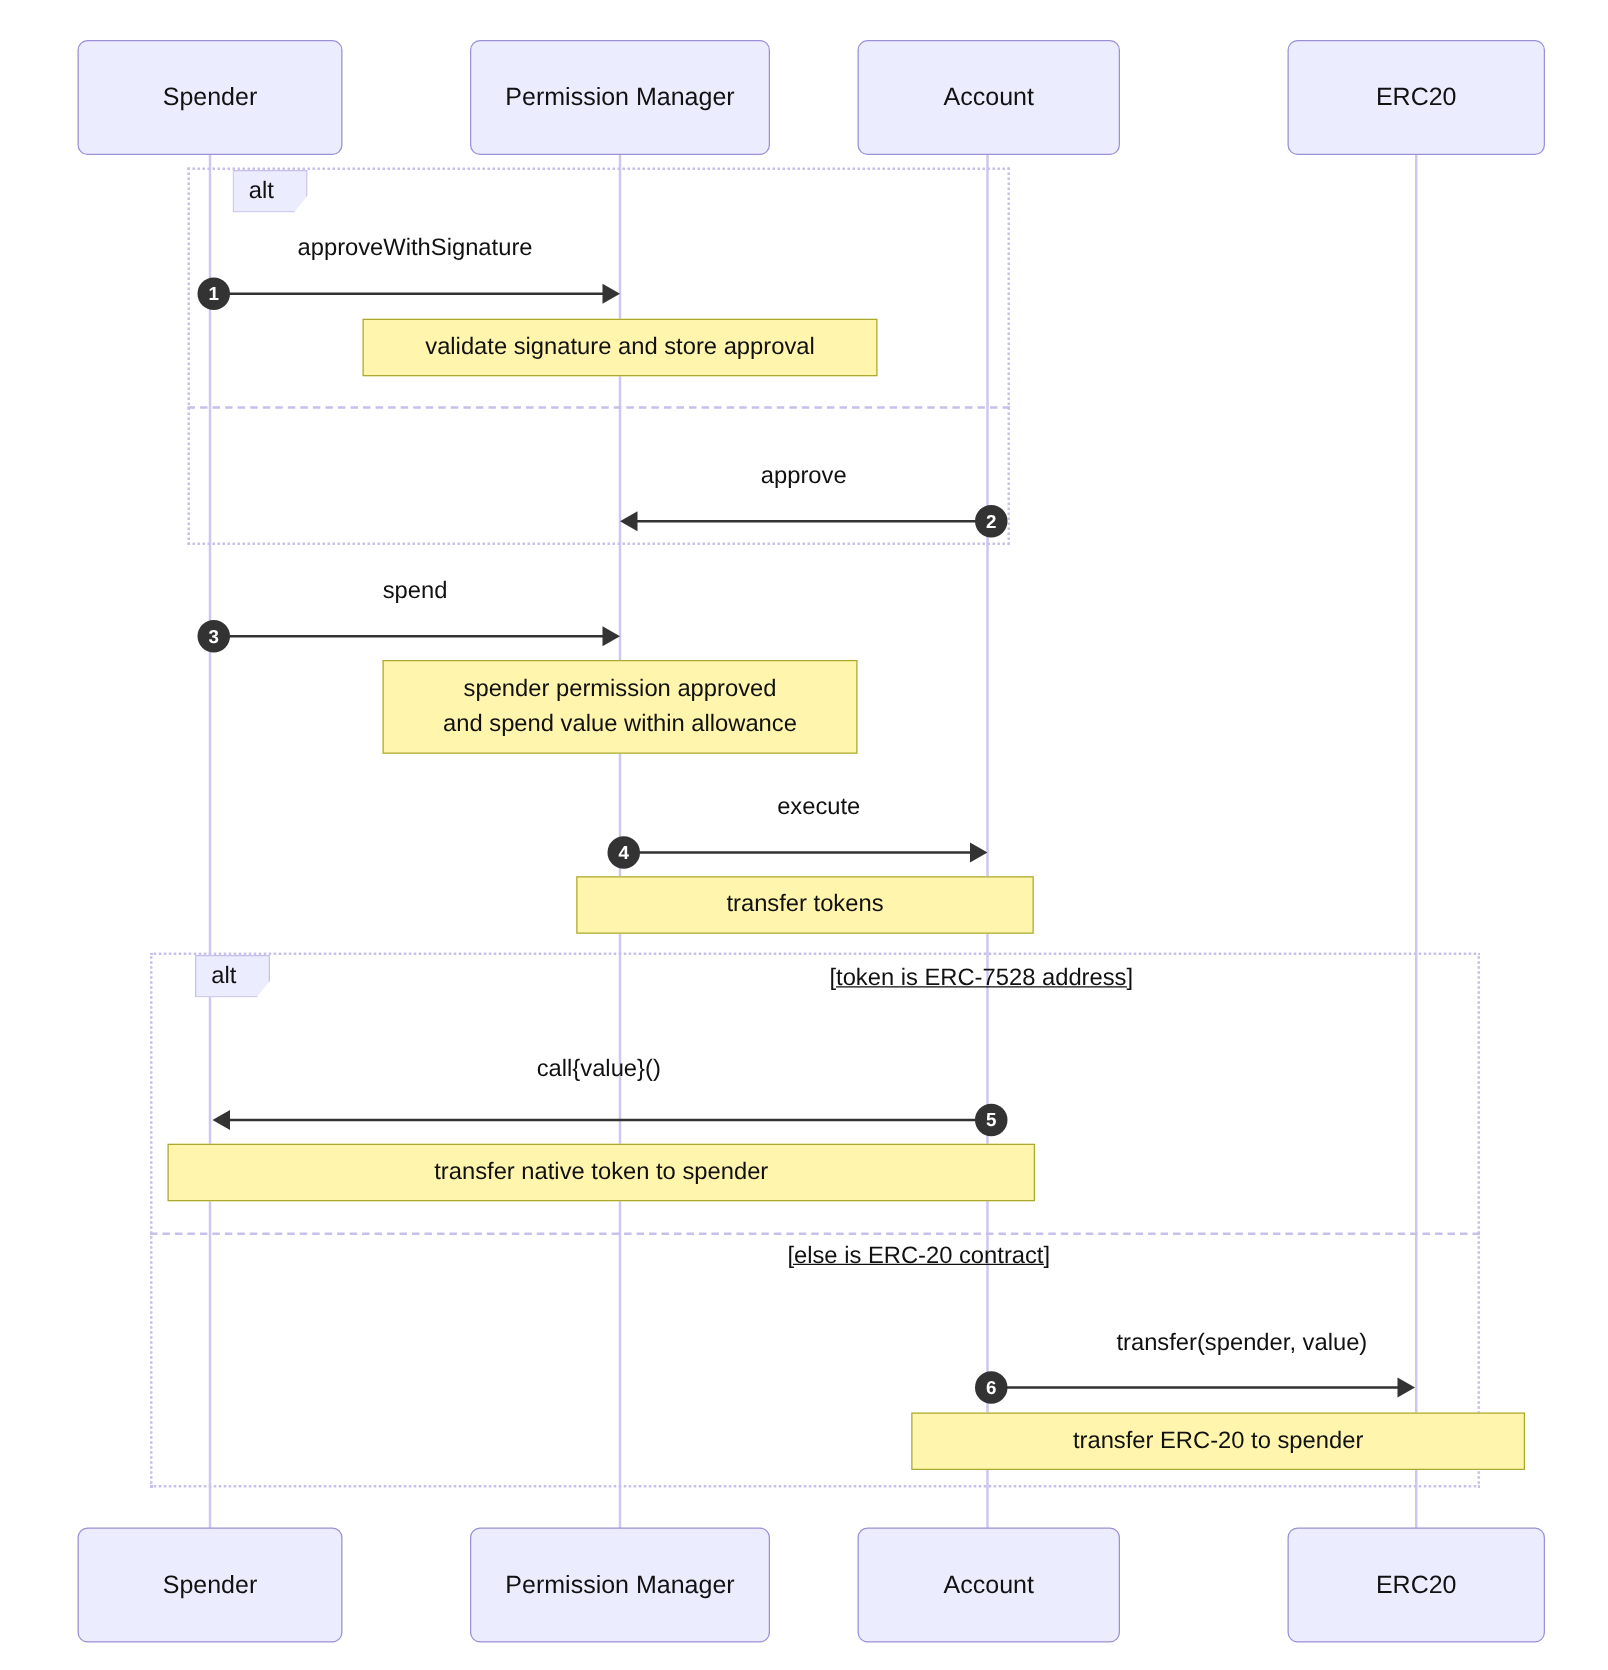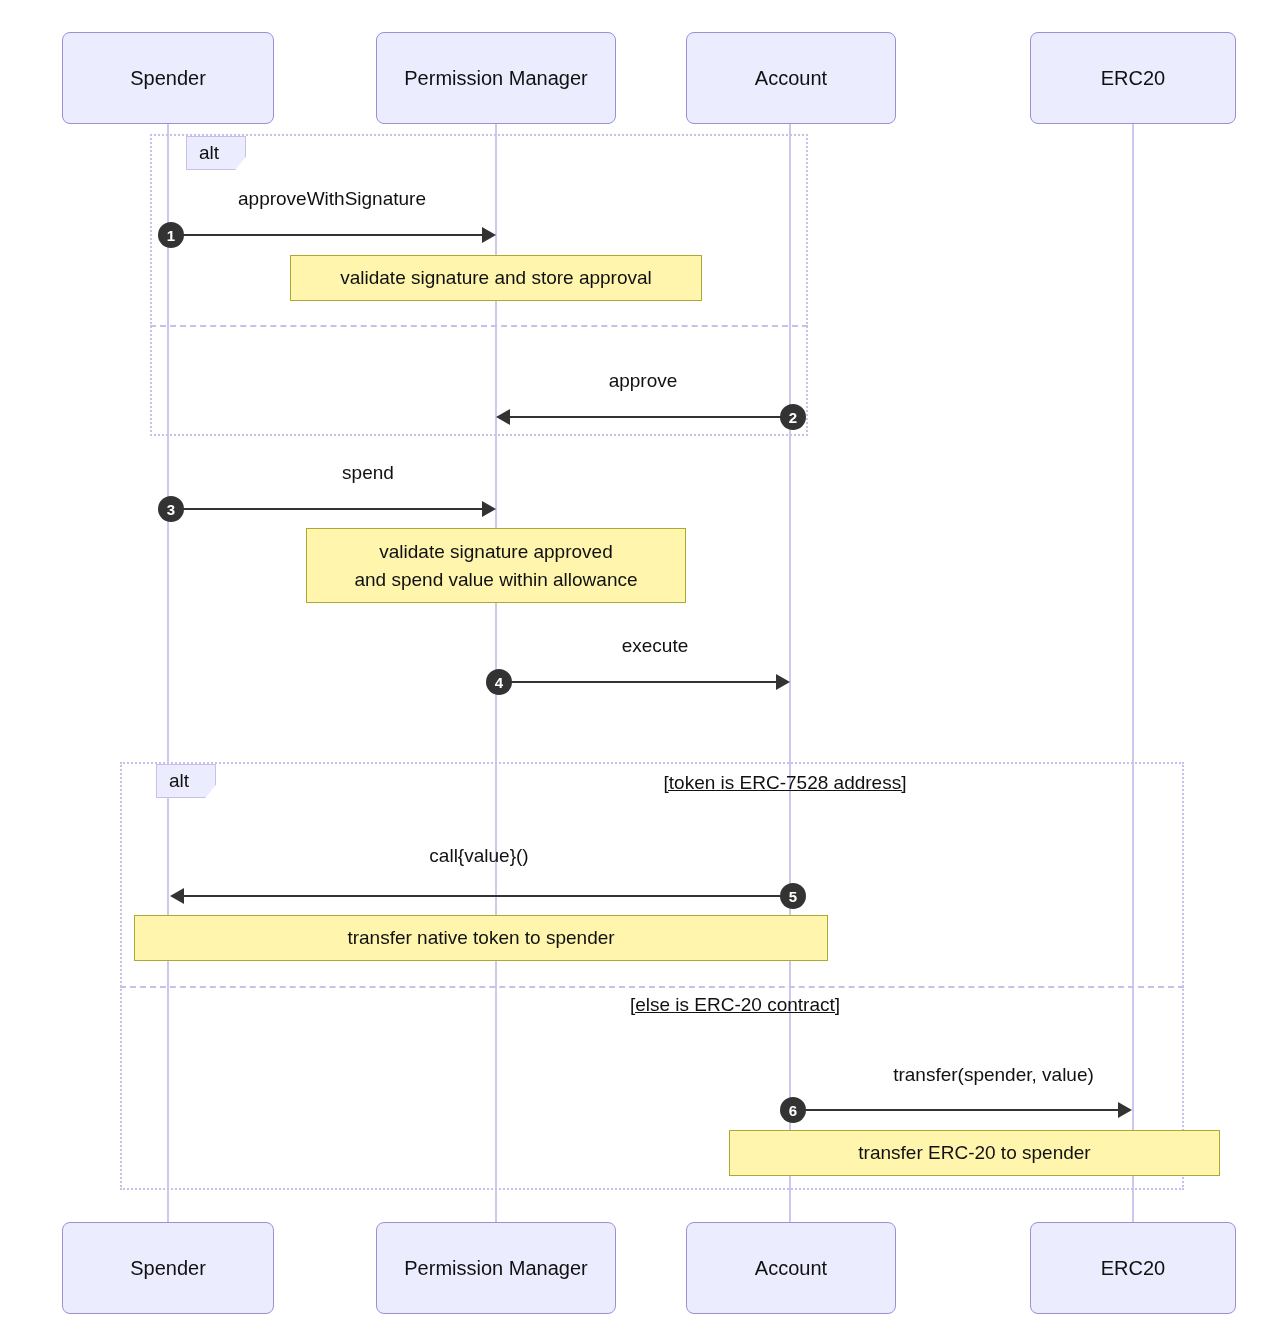--- a/index.html
+++ b/index.html
@@ -159,43 +159,46 @@
 
   <div class="msg-label" style="left:496px; top:370px; width:294px;">
     <span>approve</span>
   </div>
   <div class="msg-line" style="left:504px; top:416px; width:278px;"></div>
   <div class="arrow-head left" style="left:496px; top:409px;"></div>
   <div class="seq-badge" style="left:780px; top:404px;">
     <span>2</span>
   </div>
 
-  <div class="msg-label" style="left:168px; top:462px; width:328px;padding-left:36px;">
+  <div class="msg-label" style="left:168px; top:462px; width:328px;">
     <span>spend</span>
   </div>
   <div class="msg-line" style="left:180px; top:508px; width:308px;"></div>
   <div class="arrow-head right" style="left:482px; top:501px;"></div>
   <div class="seq-badge" style="left:158px; top:496px;">
     <span>3</span>
   </div>
 
   <div class="note" style="left:306px; top:528px; width:380px; height:75px; flex-direction:column;">
-    <span>validate signature approved</span>
+    <span>spender permission approved</span>
     <span>and spend value within allowance</span>
   </div>
 
   <div class="msg-label" style="left:496px; top:635px; width:318px;">
     <span>execute</span>
   </div>
   <div class="msg-line" style="left:508px; top:681px; width:274px;"></div>
   <div class="arrow-head right" style="left:776px; top:674px;"></div>
   <div class="seq-badge" style="left:486px; top:669px;">
     <span>4</span>
   </div>
 
+  <div class="note" style="left:461px; top:701px; width:366px; height:46px;">
+    <span>transfer tokens</span>
+  </div>
 
   <div class="alt-block" style="left:120px; top:762px; width:1064px; height:428px;"></div>
   <div class="alt-label" style="left:128px; top:764px;">
     <span>alt</span>
   </div>
   <div class="alt-cond" style="left:390px; top:772px; width:790px;">
     <span>[token is ERC-7528 address]</span>
   </div>
   <div class="alt-divider" style="left:120px; top:986px; width:1064px;"></div>
   <div class="alt-cond" style="left:340px; top:994px; width:790px;">

